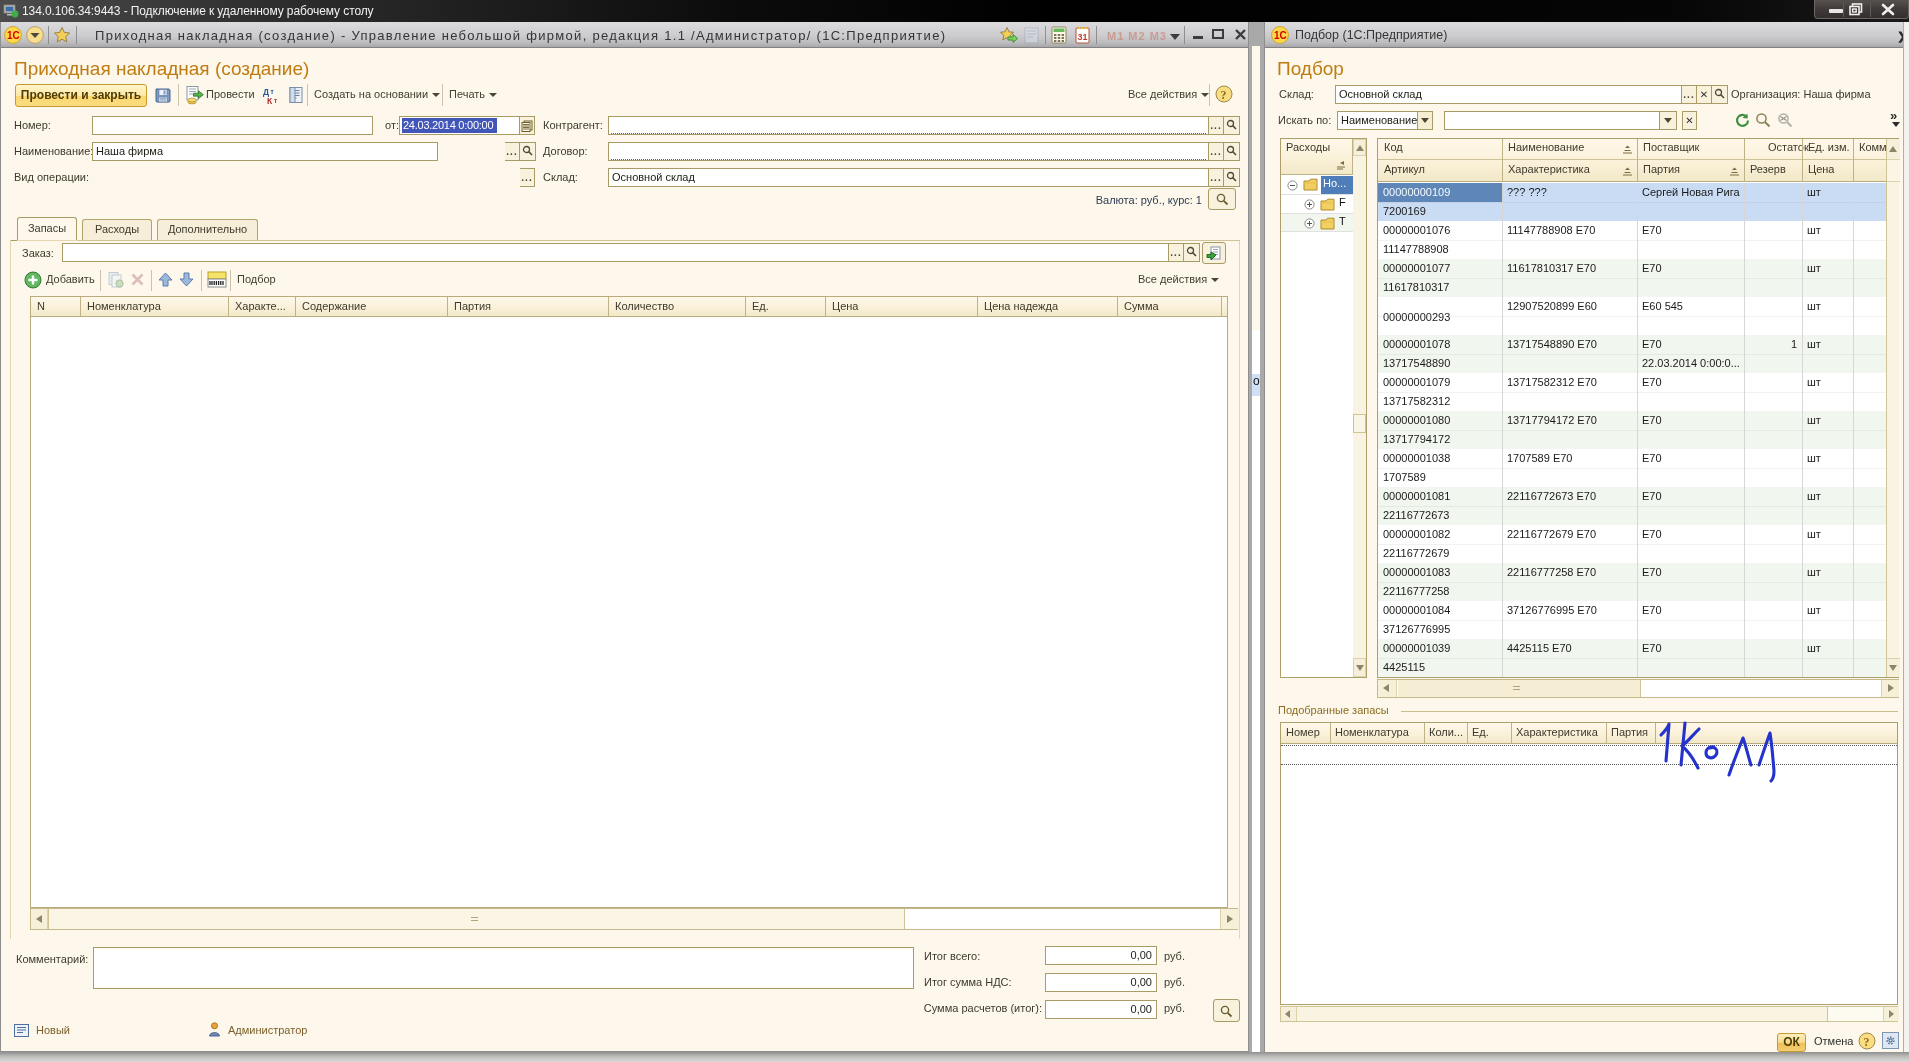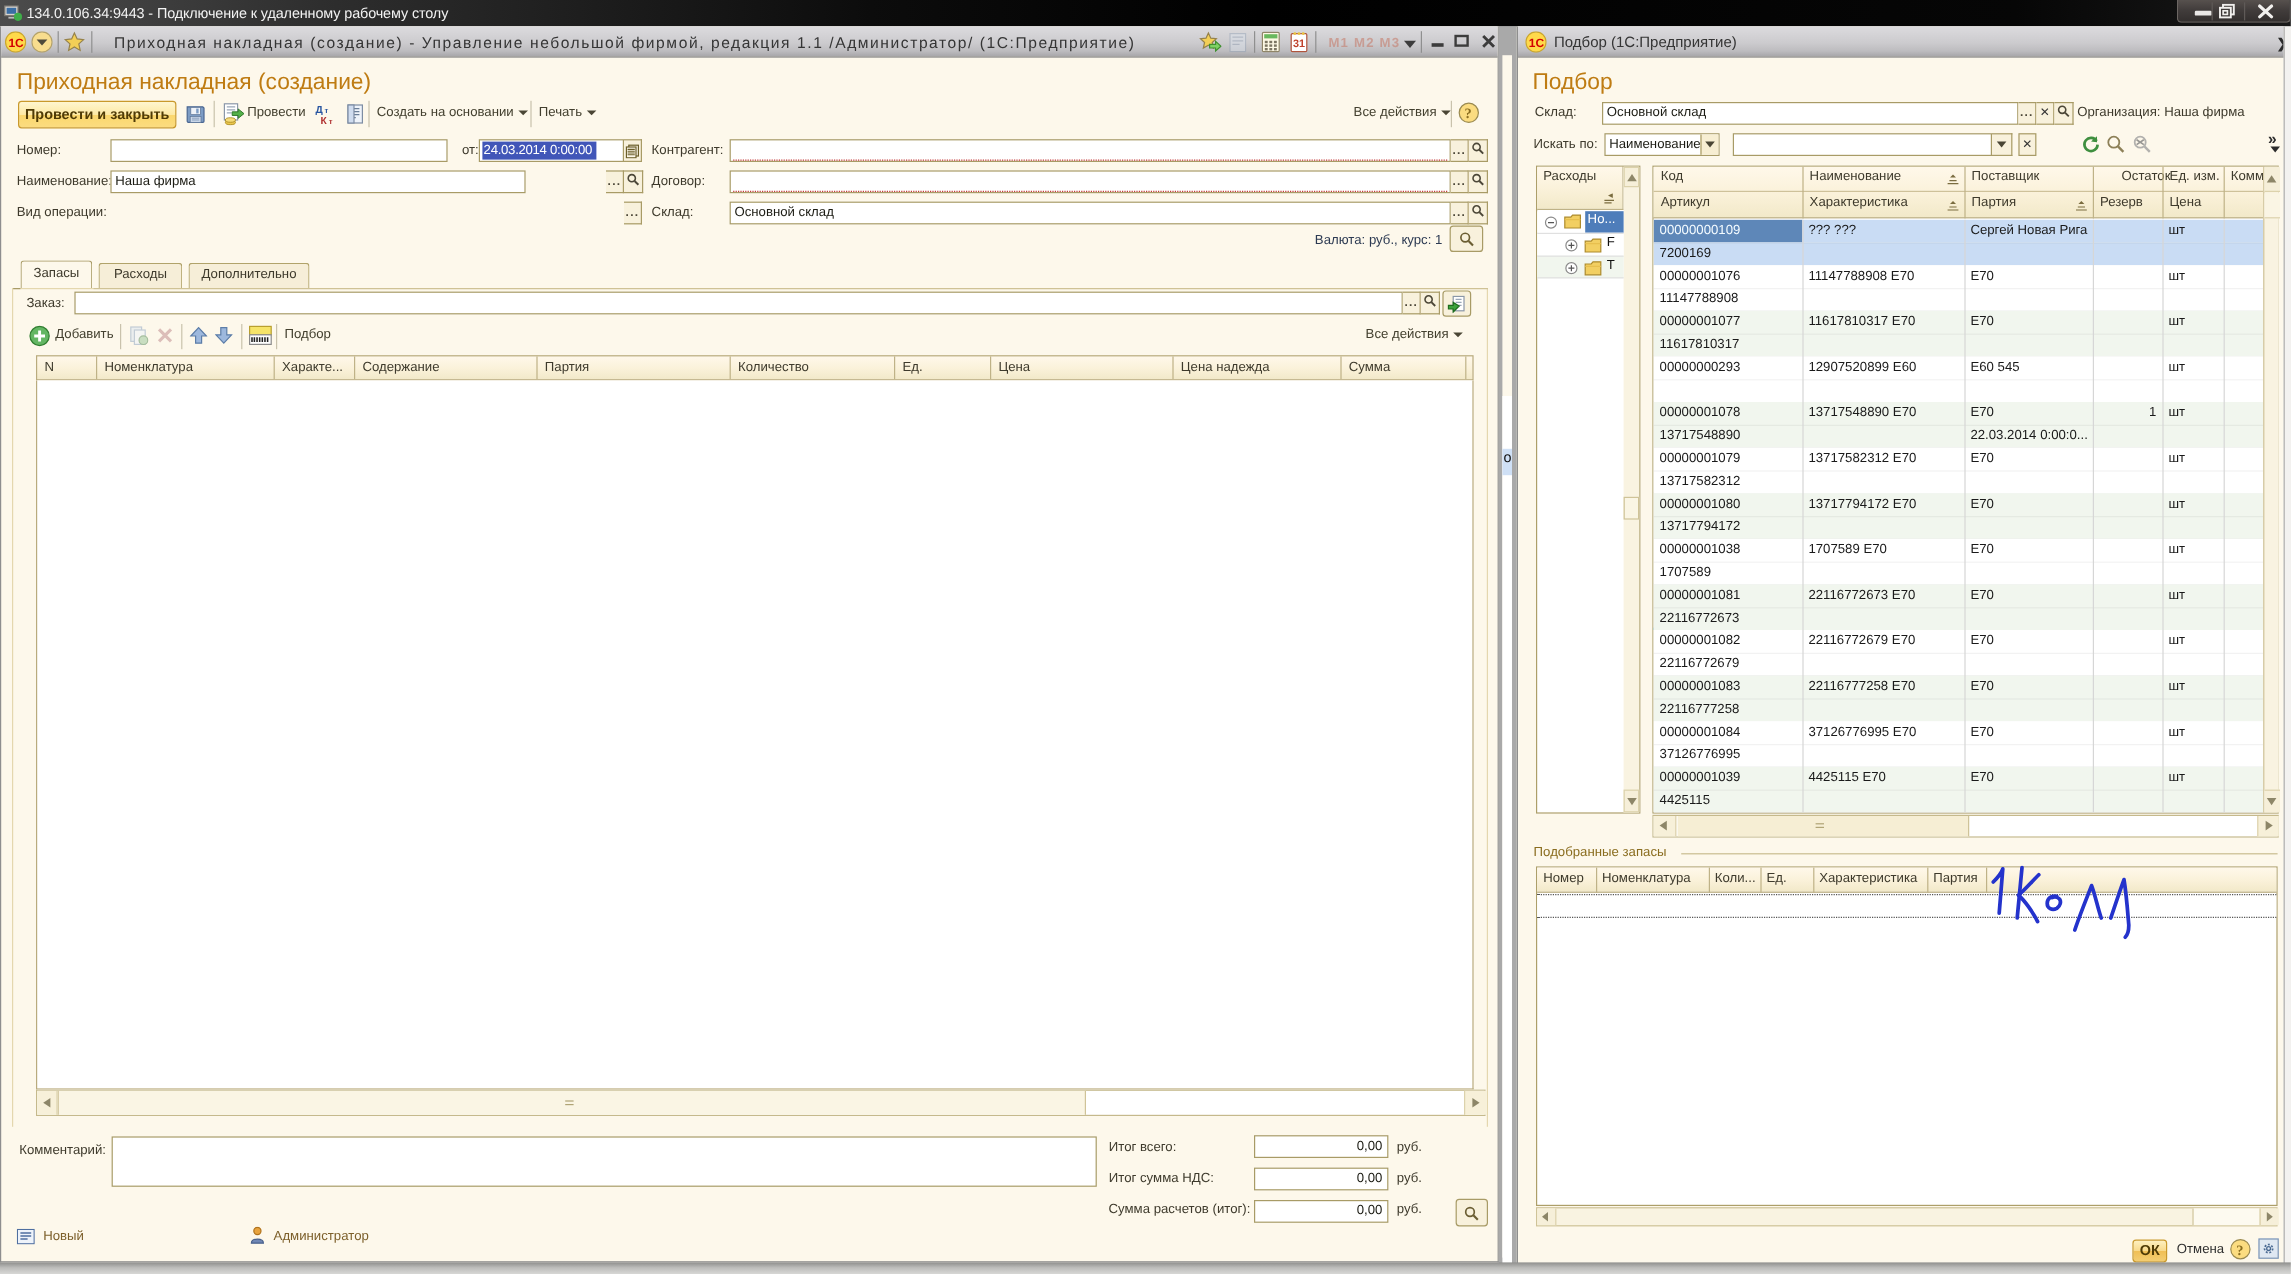--- a/index.html
+++ b/index.html
@@ -507,21 +507,21 @@
         <div class="ab" style="left:0;top:76px;width:508px;height:38px;border-bottom:1px solid #c9c9c9">
           <div class="ab" style="left:0;top:0;width:508px;height:38px;background:#f1f6ee"></div>
           <div class="ab ct" style="left:5px;top:3px;color:#1a1a1a">00000001077</div>
           <div class="ab ct" style="left:129px;top:3px">11617810317 Е70</div>
           <div class="ab ct" style="left:264px;top:3px">Е70</div>
           <div class="ab ct" style="left:429px;top:3px">шт</div>
           <div class="ab ct" style="left:5px;top:22px">11617810317</div>
         </div>
         <div class="ab" style="left:0;top:114px;width:508px;height:38px;border-bottom:1px solid #c9c9c9">
           <div class="ab" style="left:0;top:0;width:508px;height:38px;background:#ffffff"></div>
-          <div class="ab ct" style="left:5px;top:3px;color:#1a1a1a">00000000293</div>
+          <div class="ab ct" style="left:5px;top:14px;color:#1a1a1a">00000000293</div>
           <div class="ab ct" style="left:129px;top:3px">12907520899 Е60</div>
           <div class="ab ct" style="left:264px;top:3px">Е60 545</div>
           <div class="ab ct" style="left:429px;top:3px">шт</div>
         </div>
         <div class="ab" style="left:0;top:152px;width:508px;height:38px;border-bottom:1px solid #c9c9c9">
           <div class="ab" style="left:0;top:0;width:508px;height:38px;background:#f1f6ee"></div>
           <div class="ab ct" style="left:5px;top:3px;color:#1a1a1a">00000001078</div>
           <div class="ab ct" style="left:129px;top:3px">13717548890 Е70</div>
           <div class="ab ct" style="left:264px;top:3px">Е70</div>
           <div class="ab ct" style="left:366px;top:3px;width:53px;text-align:right">1</div>

